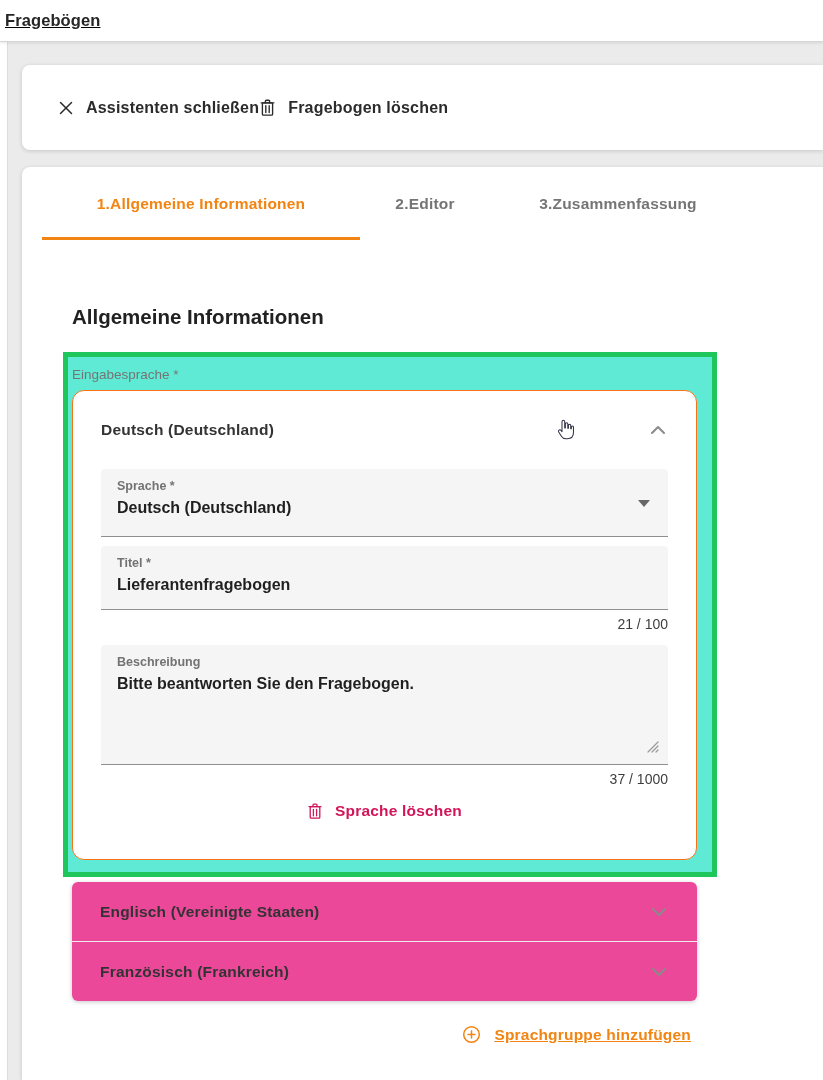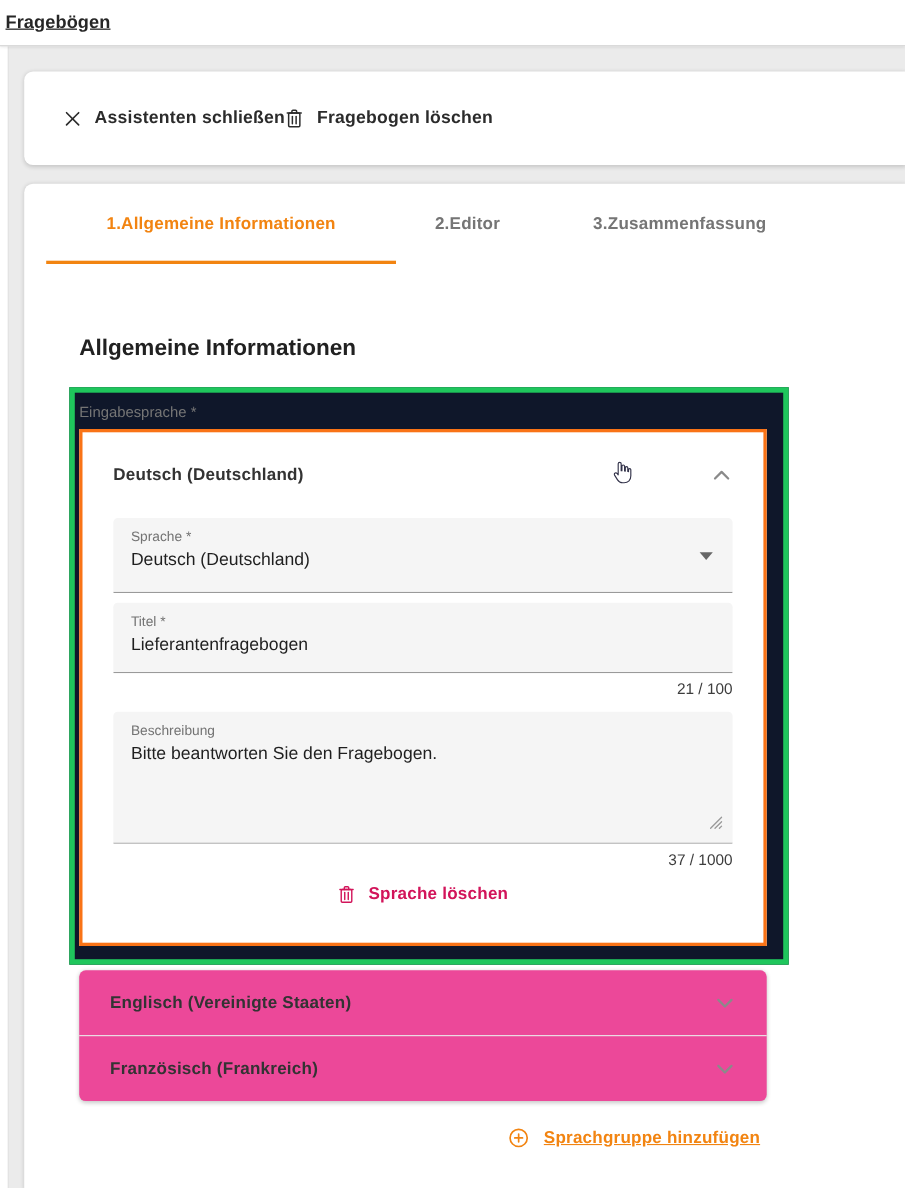--- a/index.html
+++ b/index.html
@@ -25,32 +25,32 @@
   .tab{height:45px;display:flex;justify-content:center;font-size:15.5px;font-weight:700;
     color:#757575;border-bottom:3px solid transparent;box-sizing:border-box;cursor:pointer;letter-spacing:.2px;}
   .tab-1{width:318px;}
   .tab-2{width:130px;}
   .tab-3{width:256px;}
   .tab.active{color:#f28411;border-bottom-color:#f28411;}
 
   .section-heading{position:absolute;left:50px;top:138px;margin:0;font-size:20.5px;font-weight:700;color:#212121;}
 
   .highlight-box{position:absolute;left:41px;top:185px;width:654px;height:525px;border:5px solid #1fc65c;
-    background:#0f172a;box-sizing:border-box;}
+    background:#5eead4;box-sizing:border-box;}
   .group-label{position:absolute;left:4px;top:10px;font-size:13.5px;color:#757575;}
 
   .expansion-panel{position:absolute;left:4px;top:33px;width:625px;height:470px;background:#fff;
-    border:3px solid #f97316;border-radius:0;box-sizing:border-box;}
+    border:1px solid #f97316;border-radius:12px;box-sizing:border-box;}
   .panel-header{height:78px;display:flex;align-items:center;justify-content:space-between;
     padding:0 30px 0 28px;cursor:pointer;}
   .panel-title{font-size:15.5px;font-weight:700;color:#333;letter-spacing:.2px;}
   .panel-body{padding:0 28px;box-sizing:border-box;}
 
   .field{position:relative;background:#f5f5f5;border-radius:4px 4px 0 0;border-bottom:1px solid #8f8f8f;
-    padding:10px 16px 0;box-sizing:border-box;cursor:text;}
+    padding:10px 16px 0;box-sizing:border-box;cursor:text;font-weight:bold;}
   .f-label{display:block;font-size:12.5px;color:#737373;margin-bottom:6px;}
   .field-value{font-size:16px;color:#1f1f1f;}
   .select-field{height:68px;cursor:pointer;}
   .dropdown-arrow{position:absolute;right:18px;top:31px;width:0;height:0;
     border-left:6px solid transparent;border-right:6px solid transparent;border-top:7px solid #666;}
   .title-field{height:64px;margin-top:9px;}
   .counter{text-align:right;font-size:14px;color:#3d3d3d;margin-top:6px;}
   .textarea-field{height:120px;margin-top:13px;}
   .resize-icon{position:absolute;right:9px;bottom:7px;}
 

